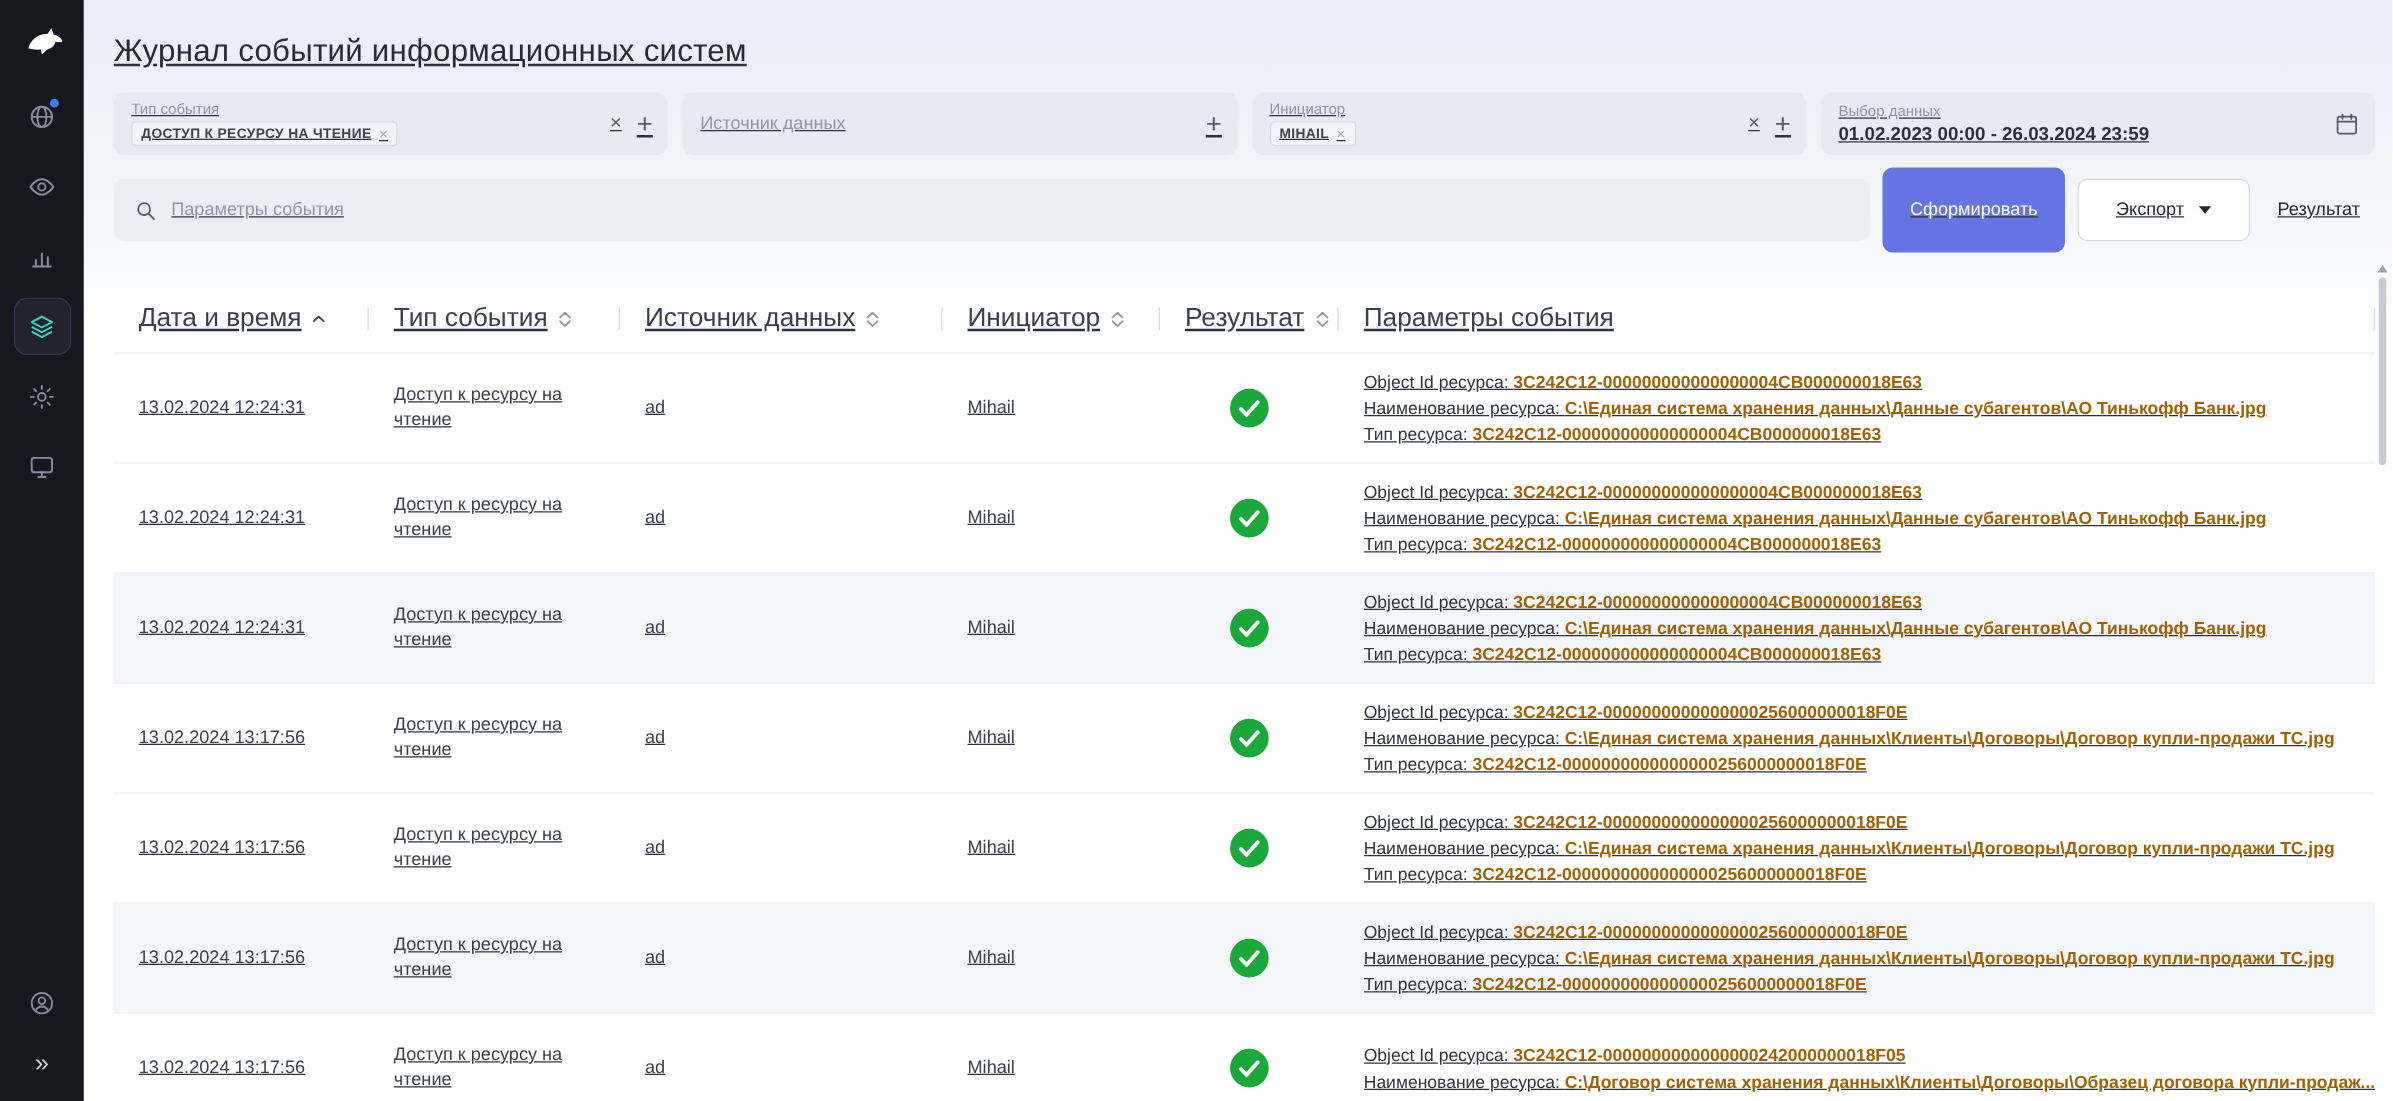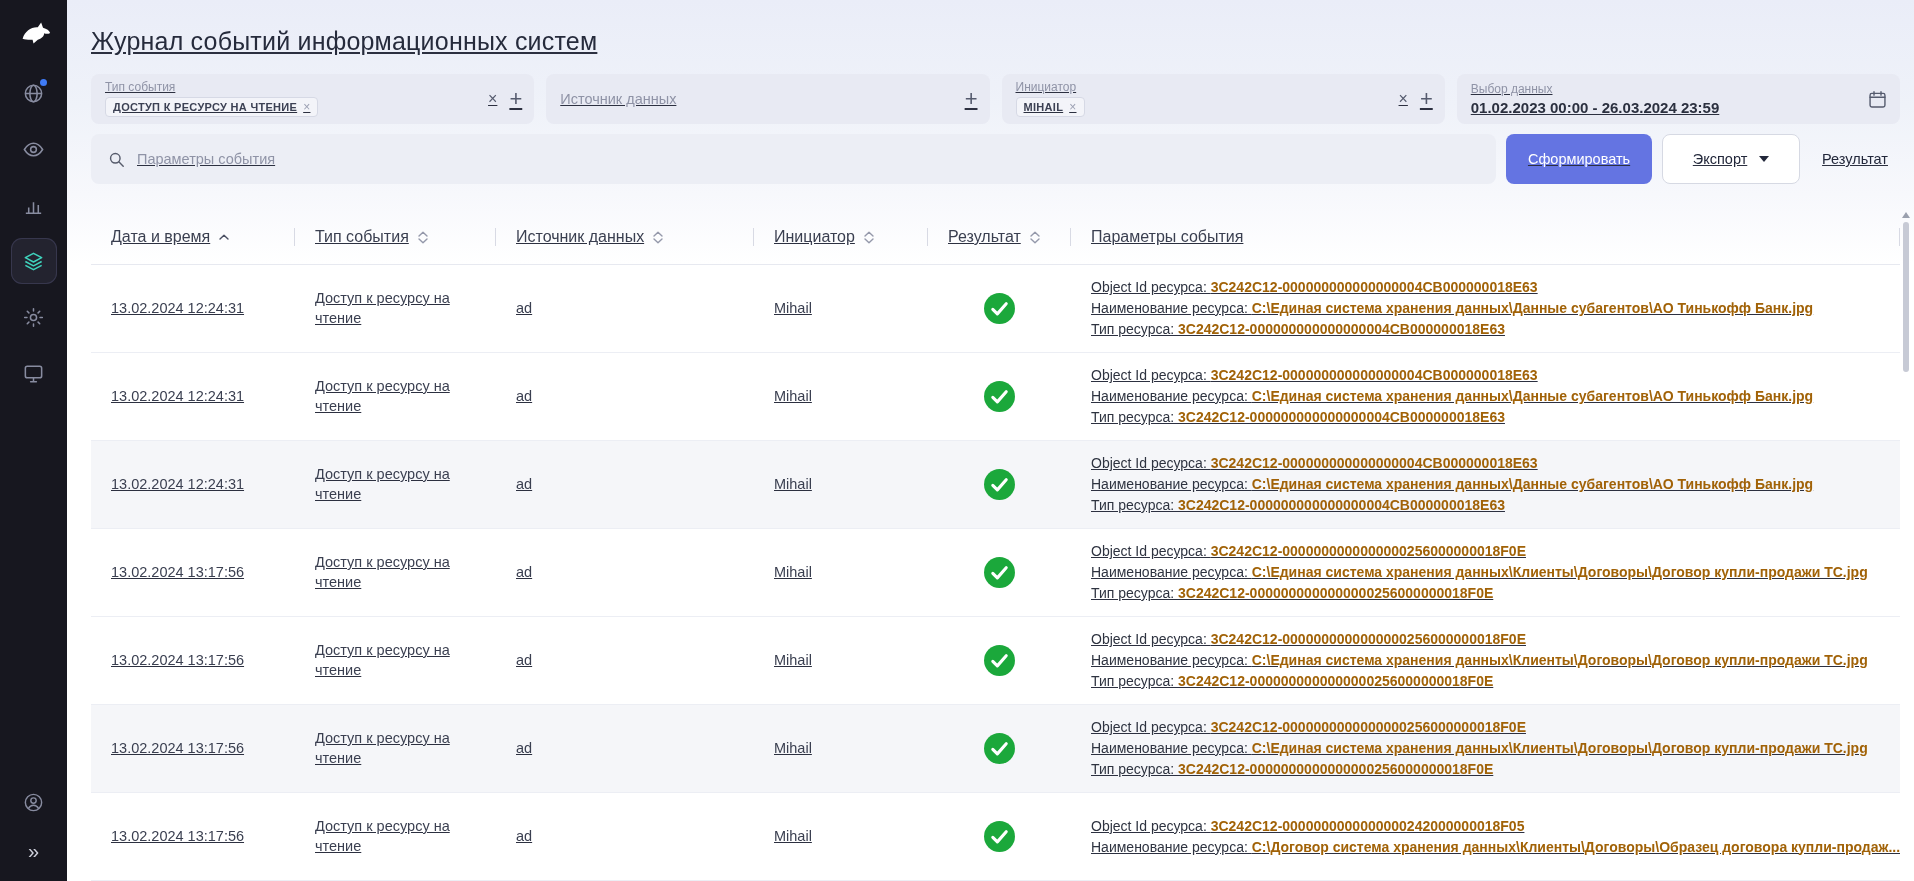--- a/index.html
+++ b/index.html
@@ -69,21 +69,21 @@
     flex:1; height:50px; background:#eceef5; border-radius:8px;
     display:flex; align-items:center; gap:11px; padding:0 16px; color:#565b6b;
   }
   .search svg { width:19px; height:19px; flex-shrink:0; }
   .search input {
     flex:1; border:none; background:transparent; outline:none;
     font-size:14.5px; color:#2c3040; font-family:"Liberation Sans", sans-serif;
   }
   .search input::placeholder { color:#8f93a6; }
   .btn-generate {
-    width:146px; height:50px; border:none; border-radius:8px;
+    width:146px; height:68px; border:none; border-radius:8px;
     background:#6474e2; color:#fff; font-size:14.5px; cursor:pointer;
     font-family:"Liberation Sans", sans-serif;
   }
   .btn-export {
     width:138px; height:50px; border-radius:8px; background:#fff;
     border:1px solid #d6d9e3; color:#22273a; font-size:14.5px; cursor:pointer;
     display:flex; align-items:center; justify-content:center; gap:12px;
     font-family:"Liberation Sans", sans-serif;
     text-align:right;
   }
@@ -94,21 +94,21 @@
   }
 
   
   .table { margin:26px 14px 0 0; }
   .thead {
     display:grid; grid-template-columns:204px 201px 258px 174px 143px 1fr;
     height:55px; background:transparent; border-bottom:1px solid #e7e9f0;
   }
   .th {
     position:relative; display:flex; align-items:center; gap:9px;
-    padding-left:20px; font-size:16px; color:#3a3f50; cursor:pointer;
+    padding-left:20px; font-size:21px; color:#3a3f50; cursor:pointer;
   }
   .th::after {
     content:""; position:absolute; right:0; top:50%; transform:translateY(-50%);
     width:1px; height:18px; background:#d8dae4;
   }
   .sort { display:flex; flex-direction:column; line-height:0; color:#9599ab; gap:1px; }
   .sort.active { color:#4a4f62; }
 
   .row {
     display:grid; grid-template-columns:204px 201px 258px 174px 143px 1fr;

